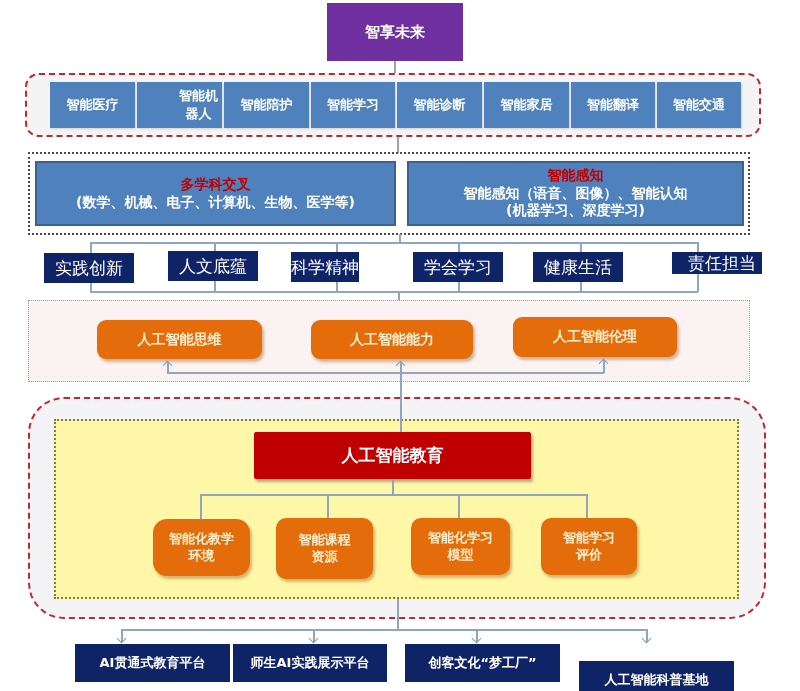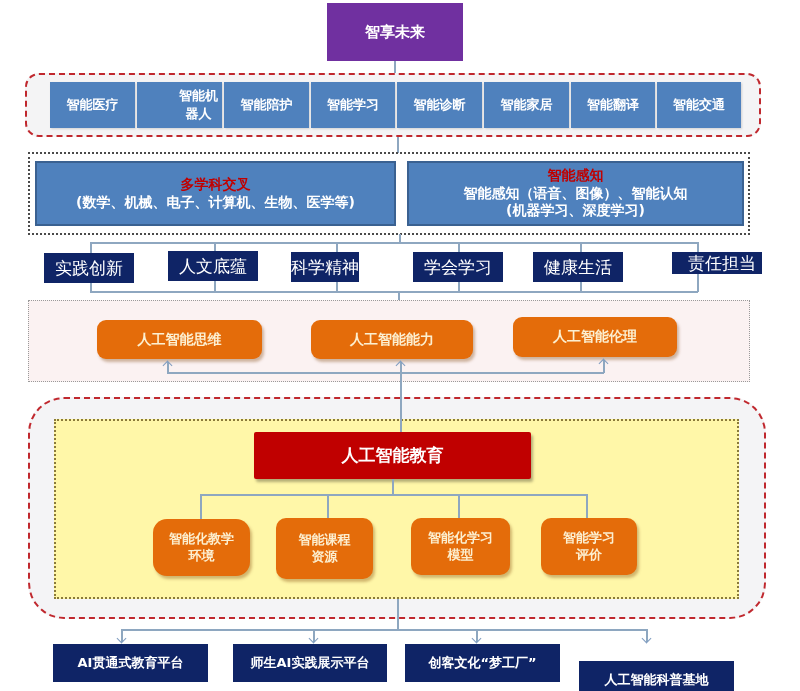--- a/index.html
+++ b/index.html
@@ -148,21 +148,21 @@
   <span>评价</span>
 </div>
 
 <div class="abs line" style="left:397px;top:599px;width:1.5px;height:31px;"></div>
 <div class="abs line" style="left:121px;top:629px;width:526px;height:1.5px;"></div>
 <div class="abs line arrow-down" style="left:121px;top:629px;width:1.5px;height:13px;"></div>
 <div class="abs line arrow-down" style="left:313px;top:629px;width:1.5px;height:13px;"></div>
 <div class="abs line arrow-down" style="left:476px;top:629px;width:1.5px;height:13px;"></div>
 <div class="abs line arrow-down" style="left:646px;top:629px;width:1.5px;height:13px;"></div>
 
-<div class="abs center plat-box" style="left:53px;top:644px;width:155px;height:38px;">
+<div class="abs center plat-box" style="left:75px;top:644px;width:155px;height:38px;">
     <span>AI贯通式教育平台</span>
   </div>
 <div class="abs center plat-box" style="left:233px;top:644px;width:154px;height:38px;">
     <span>师生AI实践展示平台</span>
   </div>
 <div class="abs center plat-box" style="left:405px;top:644px;width:155px;height:38px;">
     <span>创客文化“梦工厂”</span>
   </div>
 <div class="abs center plat-box" style="left:579px;top:661px;width:155px;height:38px;">
     <span>人工智能科普基地</span>

